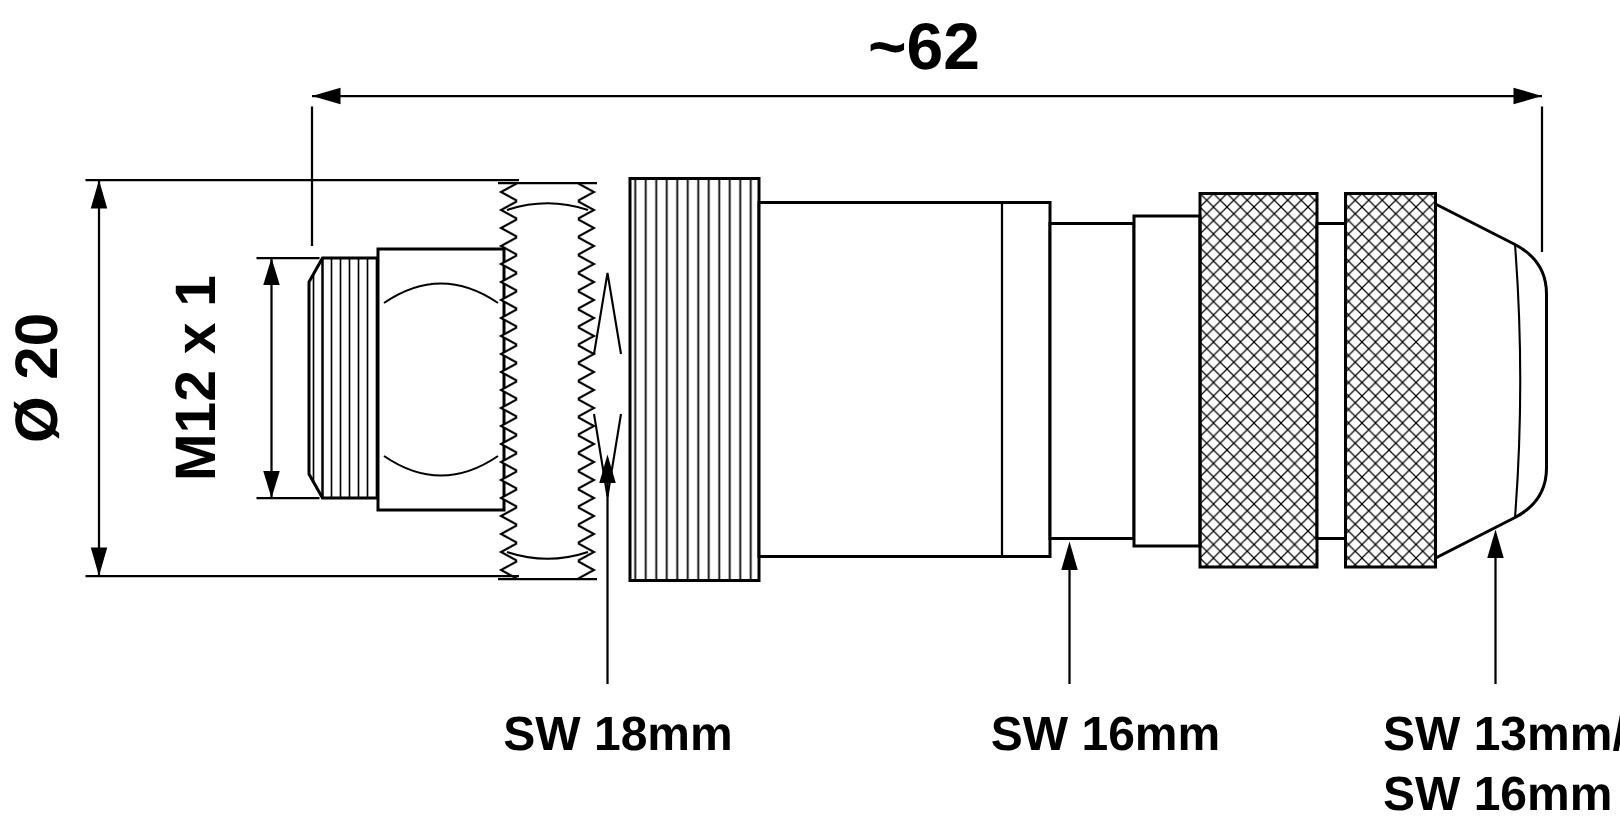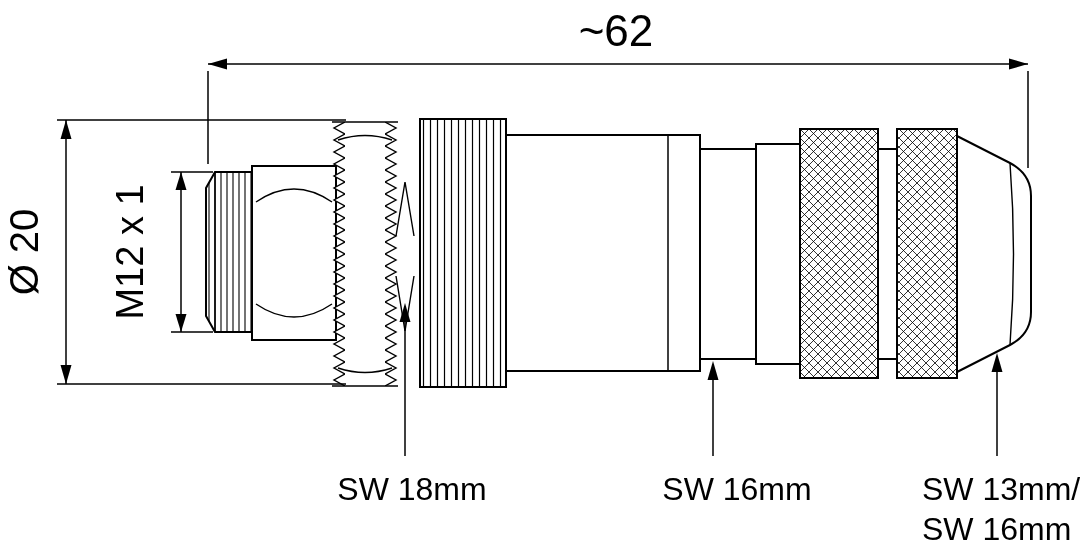--- a/index.html
+++ b/index.html
@@ -9,20 +9,21 @@
     width: 1080px;
     height: 556px;
     overflow: hidden;
     font-family: "Liberation Sans", sans-serif;
   }
   #stage {
     position: relative;
     width: 1080px;
     height: 476px;
     background: #ffffff;
+    font-weight: bold;
   }
   svg { display: block; }
   text {
     font-family: "Liberation Sans", sans-serif;
     fill: #000000;
   }
   .outline { fill: #ffffff; stroke: #000000; stroke-width: 2; }
   .thin    { stroke: #000000; stroke-width: 1.5; fill: none; }
   .contour { stroke: #000000; stroke-width: 1.4; fill: none; }
   .dim     { stroke: #000000; stroke-width: 1.5; fill: none; }

